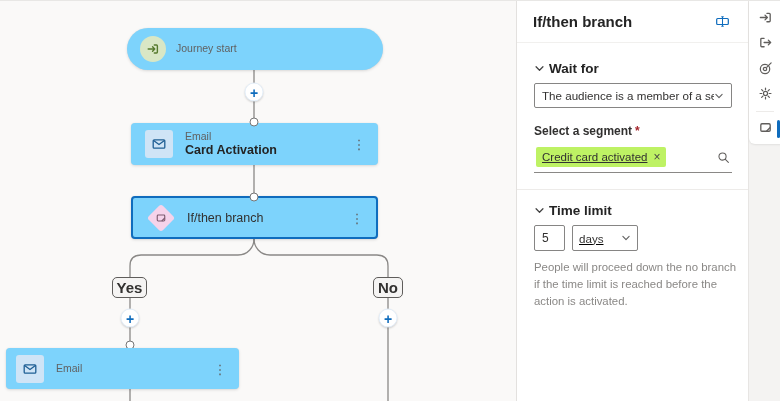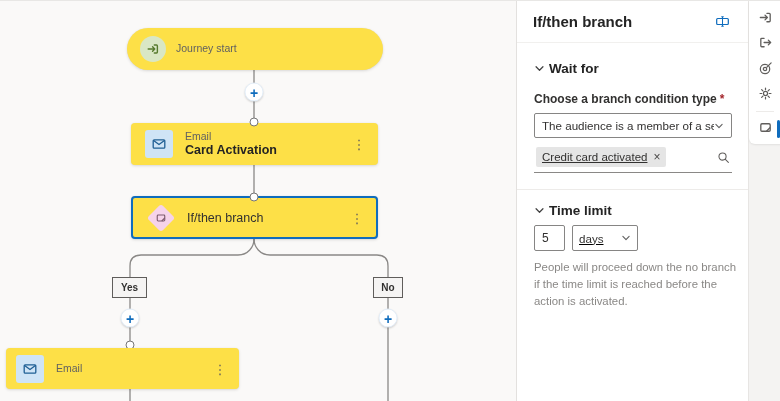--- a/index.html
+++ b/index.html
@@ -4,21 +4,21 @@
 <style>
   * { margin:0; padding:0; box-sizing:border-box; }
   html,body { width:780px; height:401px; overflow:hidden; }
   body { font-family:"Liberation Sans", sans-serif; background:#faf9f8; position:relative; }
   .stage { position:absolute; inset:0; border-top:1px solid #e8e7e5; }
 
   
   .canvas { position:absolute; left:0; top:0; width:516px; height:401px; background:#faf9f8; overflow:hidden; }
   .canvas svg.wires { position:absolute; left:0; top:0; }
 
-  .node { position:absolute; background:#fde047; box-shadow:0 1px 3px rgba(0,0,0,.13), 0 0 1px rgba(0,0,0,.08);
+  .node { position:absolute; background:#7dd3fc; box-shadow:0 1px 3px rgba(0,0,0,.13), 0 0 1px rgba(0,0,0,.08);
           display:flex; align-items:center; }
   .node .texts { display:flex; flex-direction:column; line-height:1.25; }
   .kind  { font-size:10.5px; color:#616161; }
   .title { font-size:12.5px; font-weight:bold; color:#242424; }
 
   .pill  { left:127px; top:27px; width:256px; height:42px; border-radius:21px; padding-left:13px; }
   .pill .ico { width:26px; height:26px; border-radius:50%; background:#d9e7c5; display:flex; align-items:center; justify-content:center; margin-right:10px; }
 
   .email1 { left:131px; top:122px; width:247px; height:42px; border-radius:4px; padding-left:14px; }
   .email2 { left:6px;  top:347px; width:233px; height:41px; border-radius:4px; padding-left:10px; }
@@ -31,43 +31,43 @@
   .ifthen .title2 { font-size:12.5px; color:#323130; }
 
   .more { position:absolute; right:10px; top:50%; transform:translateY(-50%); color:#605e5c; font-size:13px;
           width:18px; text-align:center; cursor:pointer; }
 
   .plus { position:absolute; width:19px; height:19px; border-radius:50%; background:#fff; border:1px solid #e3eef9;
           box-shadow:0 1px 2px rgba(0,0,0,.15); color:#0f6cbd; font-size:14px; font-weight:bold;
           display:flex; align-items:center; justify-content:center; transform:translate(-50%,-50%); line-height:1; }
   .dot  { position:absolute; width:9px; height:9px; border-radius:50%; background:#fff; border:1.4px solid #767676; transform:translate(-50%,-50%); }
 
-  .gate { position:absolute; height:21px; border-radius:0; background:#f5f4f3; border:1.5px solid #5f5d5b;
-          display:flex; align-items:center; justify-content:center; font-size:10px; font-weight:bold; color:#323130; }
+  .gate { position:absolute; height:21px; border-radius:5px; background:#f5f4f3; border:1.5px solid #5f5d5b;
+          display:flex; align-items:center; justify-content:center; font-size:15px; font-weight:bold; color:#323130; }
   .gate.yes { left:112px; top:276px; width:35px; }
   .gate.no  { left:373px; top:276px; width:30px; }
 
   
   .panel { position:absolute; left:516px; top:0; width:232px; height:401px; background:#fff; border-left:1px solid #e3e1df; }
   .panel-header { position:relative; height:42px; border-bottom:1px solid #f1f0ee; display:flex; align-items:center; padding:0 16px; }
   .panel-title { font-size:15px; font-weight:bold; color:#242424; flex:1; }
   .iconbtn { width:20px; height:20px; display:flex; align-items:center; justify-content:center; cursor:pointer; }
 
   .section-h { display:flex; align-items:center; gap:4px; padding:0 17px; margin-top:18px; cursor:pointer; }
   .section-h .sec-title { font-size:13.5px; font-weight:bold; color:#242424; }
 
   .field-label { padding:0 17px; margin-top:16px; font-size:12px; font-weight:bold; color:#323130; }
   .req { color:#a4262c; margin-left:3px; font-weight:bold; }
 
   .combo { margin:7px 17px 0; width:198px; height:25px; border:1px solid #868584; border-radius:2px; background:#fff;
            display:flex; align-items:center; padding:0 7px; cursor:pointer; }
   .combo .val { flex:1; font-size:11.6px; color:#323130; white-space:nowrap; overflow:hidden; }
 
   .segfield { margin:8px 17px 0; width:198px; height:27px; border-bottom:1px solid #8a8886; display:flex; align-items:center; padding:0 2px 4px; }
-  .tag { background:#e5e5e5; border-radius:2px; height:20px; display:flex; align-items:center; padding:0 6px; gap:6px; }
+  .tag { background:#bef264; border-radius:2px; height:20px; display:flex; align-items:center; padding:0 6px; gap:6px; }
   .tag .tagtext { font-size:11.5px; color:#323130; text-decoration:underline; cursor:pointer; }
   .tag .x { font-size:12px; color:#494847; cursor:pointer; line-height:1; }
   .segfield .spacer { flex:1; }
 
   .divider { margin-top:16px; border-top:1px solid #edebe9; }
 
   .tl-row { display:flex; gap:7px; margin:7px 17px 0; }
   .numinput { width:31px; height:26px; border:1px solid #868584; border-radius:2px; font-size:12px; color:#323130;
               padding:0 0 0 7px; font-family:"Liberation Sans",sans-serif; }
   .unitcombo { width:66px; height:26px; border:1px solid #868584; border-radius:2px; display:flex; align-items:center;
@@ -177,30 +177,30 @@
       </span>
     </div>
 
     <div class="section-h">
       <svg width="11" height="11" viewBox="0 0 16 16" fill="none" stroke="#424242" stroke-width="1.8" stroke-linecap="round" stroke-linejoin="round">
         <path d="M3 5.5 L8 10.5 L13 5.5"></path>
       </svg>
       <span class="sec-title">Wait for</span>
     </div>
 
-    <div class="field-label">
-      <span>Choose a branch condition type</span><span class="req">*</span>
-    </div>
     <div class="combo">
       <span class="val">The audience is a member of a segment</span>
       <svg width="10" height="10" viewBox="0 0 16 16" fill="none" stroke="#616161" stroke-width="1.8" stroke-linecap="round" stroke-linejoin="round">
         <path d="M3 5.5 L8 10.5 L13 5.5"></path>
       </svg>
     </div>
 
+    <div class="field-label">
+      <span>Select a segment</span><span class="req">*</span>
+    </div>
     <div class="segfield">
       <span class="tag">
         <span class="tagtext">Credit card activated</span>
         <span class="x">×</span>
       </span>
       <span class="spacer"></span>
       <svg width="13" height="13" viewBox="0 0 16 16" fill="none" stroke="#605e5c" stroke-width="1.3" stroke-linecap="round">
         <circle cx="6.8" cy="6.8" r="4.4"></circle>
         <path d="M10.3 10.3 L14 14"></path>
       </svg>

